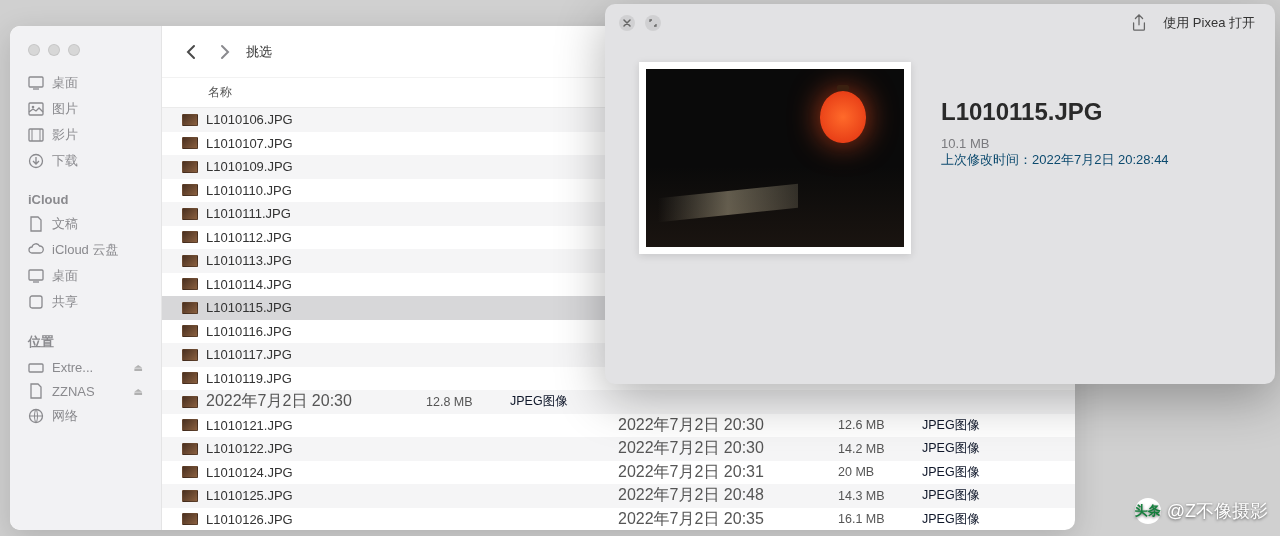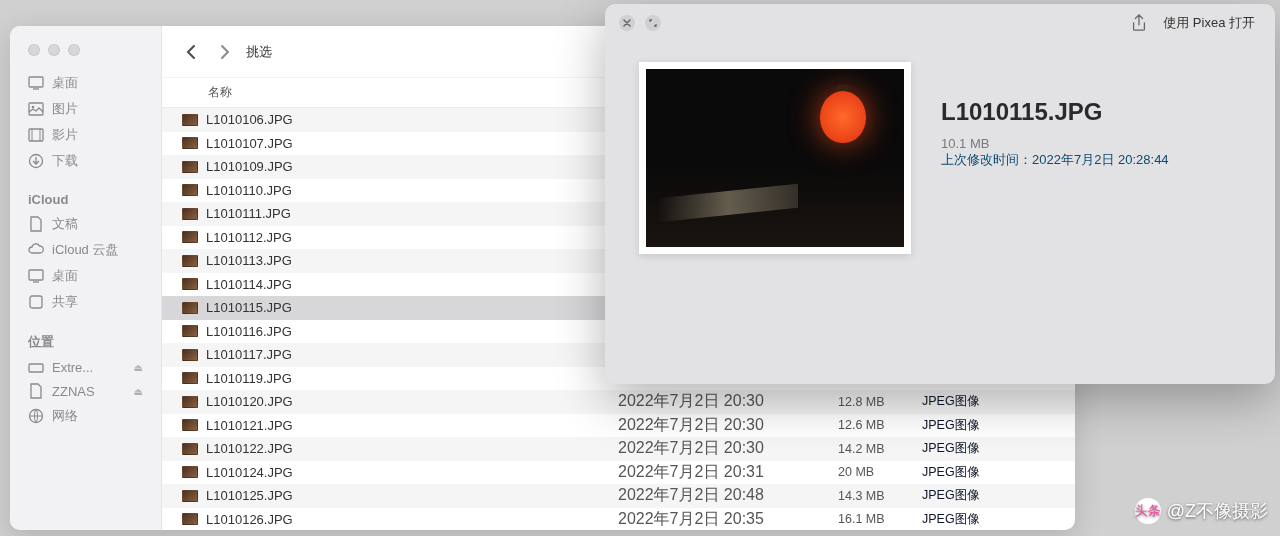--- a/index.html
+++ b/index.html
@@ -51,21 +51,21 @@
     .ql-image { width: 100%; height: 100%; background: linear-gradient(180deg, #0a0a0a 55%, #1a1410 100%); position: relative; overflow: hidden; }
     .lantern { position: absolute; right: 38px; top: 22px; width: 46px; height: 52px; background: radial-gradient(circle, #ff6a2a, #e03010); border-radius: 50% 50% 48% 48%; box-shadow: 0 0 30px rgba(255,80,30,0.7); }
     .lantern:before { content:''; position: absolute; top: -6px; left: 50%; transform: translateX(-50%); width: 12px; height: 6px; background: #3a2010; border-radius: 2px; }
     .lights { position: absolute; bottom: 32px; left: 12px; width: 140px; height: 24px; background: linear-gradient(90deg, transparent, rgba(255,240,200,0.35), rgba(255,240,200,0.15)); transform: skewY(-6deg); }
     .ql-info { flex: 1; padding-top: 36px; }
     .ql-title { font-size: 24px; font-weight: 700; color: #2a2a2a; margin-bottom: 10px; }
     .ql-size { font-size: 13px; color: #7a7a7e; margin-bottom: 0; }
     .ql-meta { font-size: 13px; color: #0c4a6e; }
     
     .watermark { position: absolute; right: 12px; bottom: 12px; display: flex; align-items: center; gap: 6px; font-size: 18px; color: #fff; text-shadow: 0 1px 3px rgba(0,0,0,0.6); font-weight: 500; }
-    .watermark-icon { width: 26px; height: 26px; background: #fff; border-radius: 50%; display: flex; align-items: center; justify-content: center; font-size: 13px; color: #ec4899; font-weight: normal; }
+    .watermark-icon { width: 26px; height: 26px; background: #fff; border-radius: 50%; display: flex; align-items: center; justify-content: center; font-size: 13px; color: #15803d; font-weight: bold; }
     
     svg { display: block; }
   </style>
 </head>
 <body>
 
 <div class="finder-window">
   <div class="sidebar">
     <div class="traffic-lights">
       <div class="traffic-light"></div>
@@ -299,21 +299,20 @@
         </div>
         <div class="file-row">
           <div class="file-icon"></div>
           <div class="file-name">L1010119.JPG</div>
           <div class="file-date"></div>
           <div class="file-size"></div>
           <div class="file-kind"></div>
         </div>
         <div class="file-row">
           <div class="file-icon"></div>
-          <div class="file-name">L1010120.JPG</div>
           <div class="file-date">2022年7月2日 20:30</div>
           <div class="file-size">12.8 MB</div>
           <div class="file-kind">JPEG图像</div>
         </div>
         <div class="file-row">
           <div class="file-icon"></div>
           <div class="file-name">L1010121.JPG</div>
           <div class="file-date">2022年7月2日 20:30</div>
           <div class="file-size">12.6 MB</div>
           <div class="file-kind">JPEG图像</div>

